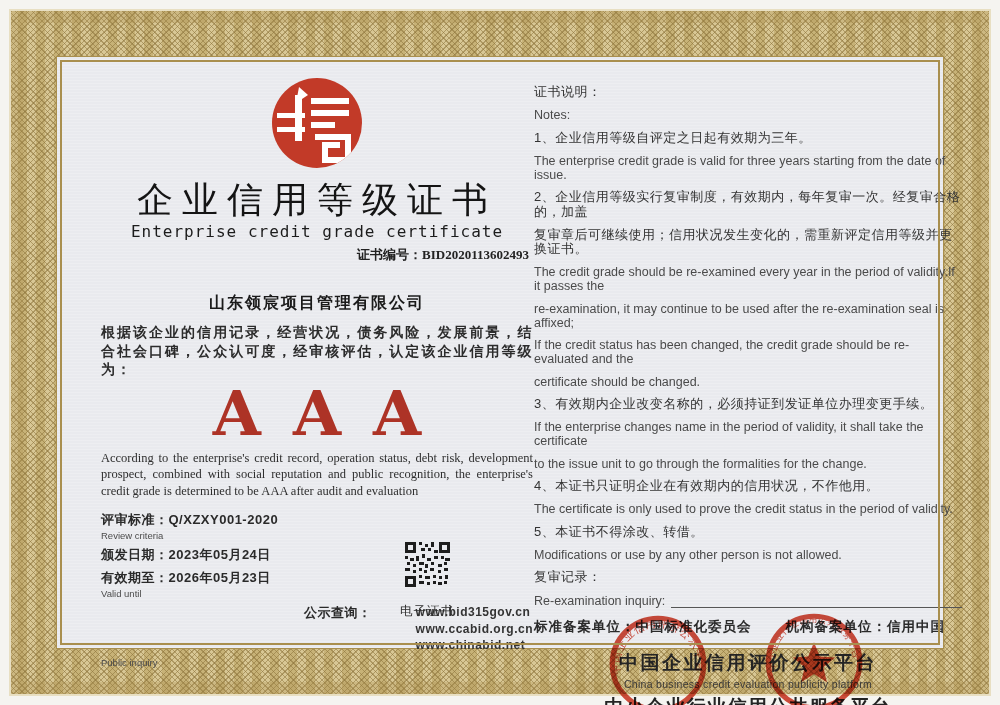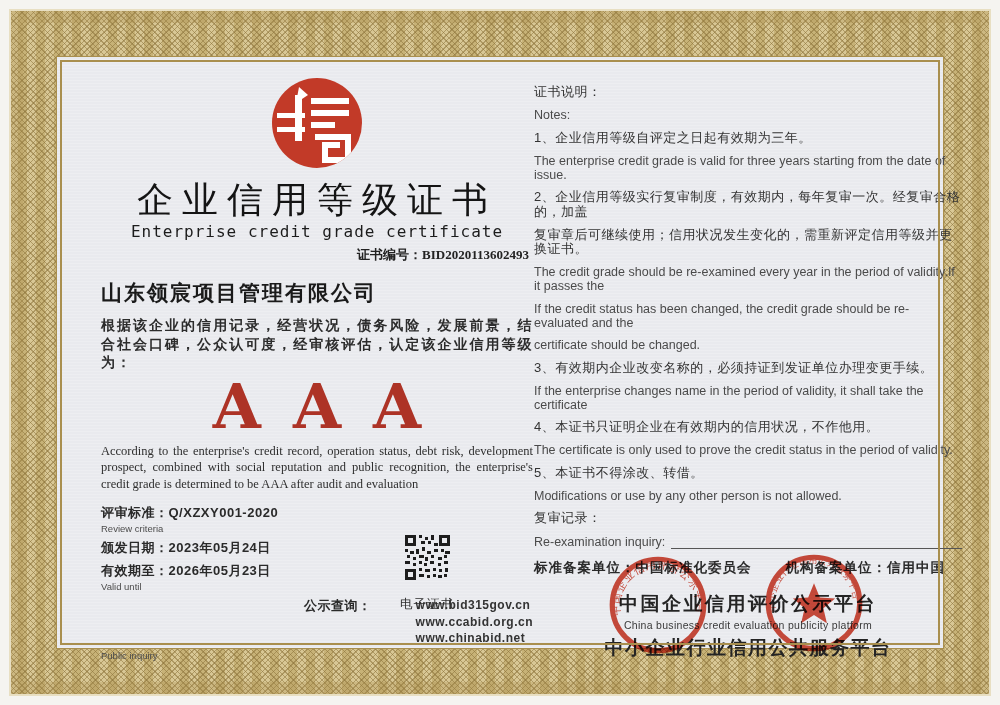--- a/index.html
+++ b/index.html
@@ -20,21 +20,21 @@
   
   .left-col{position:absolute;left:44px;top:20px;width:432px;}
   .logo-wrap{text-align:center;}
   .logo-wrap svg{width:92px;height:92px;}
   .title{margin-top:6px;text-align:center;font-size:36px;font-weight:400;color:#141414;
          letter-spacing:9px;line-height:1.15;white-space:nowrap;}
   .subtitle{text-align:center;font-family:"DejaVu Sans Mono",monospace;font-size:16px;
             color:#1c1c1c;letter-spacing:1px;margin-top:2px;white-space:nowrap;}
   .certno{margin-top:5px;text-align:right;padding-right:4px;font-size:13px;font-weight:700;
           font-family:"Liberation Serif",serif;color:#222;}
-  .company{margin-top:15px;text-align:left;font-size:21px;font-weight:700;color:#1a1a1a;letter-spacing:2px;}
+  .company{margin-top:29px;text-align:center;font-size:16px;font-weight:700;color:#1a1a1a;letter-spacing:2px;}
   .statement-cn{margin-top:9px;font-size:14px;color:#2c2c2c;letter-spacing:1.5px;
                 line-height:1.32;text-align:justify;font-weight:600;}
   .grade{margin-top:2px;text-align:center;font-family:"DejaVu Serif","Liberation Serif",serif;
          font-weight:700;font-size:62px;color:#ad3326;letter-spacing:32px;text-indent:32px;line-height:1.05;}
   .statement-en{margin-top:4px;font-family:"Liberation Serif",serif;font-size:12.5px;
                 color:#2e2e2e;line-height:1.32;text-align:justify;}
   .fields{margin-top:12px;position:relative;}
   .field{margin-bottom:5px;}
   .f-main{font-size:13px;font-weight:700;color:#2a2a2a;letter-spacing:.5px;}
   .f-en{font-size:9.5px;color:#4c4c4c;margin-top:1px;}
@@ -174,24 +174,26 @@
     </div>
 
     <div class="right-col">
       <p class="n-cn">证书说明：</p>
       <p class="n-en">Notes:</p>
       <p class="n-cn">1、企业信用等级自评定之日起有效期为三年。</p>
       <p class="n-en">The enterprise credit grade is valid for three years starting from the date of issue.</p>
       <p class="n-cn">2、企业信用等级实行复审制度，有效期内，每年复审一次。经复审合格的，加盖</p>
       <p class="n-cn">复审章后可继续使用；信用状况发生变化的，需重新评定信用等级并更换证书。</p>
       <p class="n-en">The credit grade should be re-examined every year in the period of validity.If it passes the</p>
+      <p class="n-en">re-examination, it may continue to be used after the re-examination seal is affixed;</p>
       <p class="n-en">If the credit status has been changed, the credit grade should be re-evaluated and the</p>
       <p class="n-en">certificate should be changed.</p>
       <p class="n-cn">3、有效期内企业改变名称的，必须持证到发证单位办理变更手续。</p>
       <p class="n-en">If the enterprise changes name in the period of validity, it shall take the certificate</p>
+      <p class="n-en">to the issue unit to go through the formalities for the change.</p>
       <p class="n-cn">4、本证书只证明企业在有效期内的信用状况，不作他用。</p>
       <p class="n-en">The certificate is only used to prove the credit status in the period of validity.</p>
       <p class="n-cn">5、本证书不得涂改、转借。</p>
       <p class="n-en">Modifications or use by any other person is not allowed.</p>
       <p class="n-cn">复审记录：</p>
       <div class="record-line">
         <span class="lab">Re-examination inquiry:</span>
         <span class="line"></span>
       </div>
 

